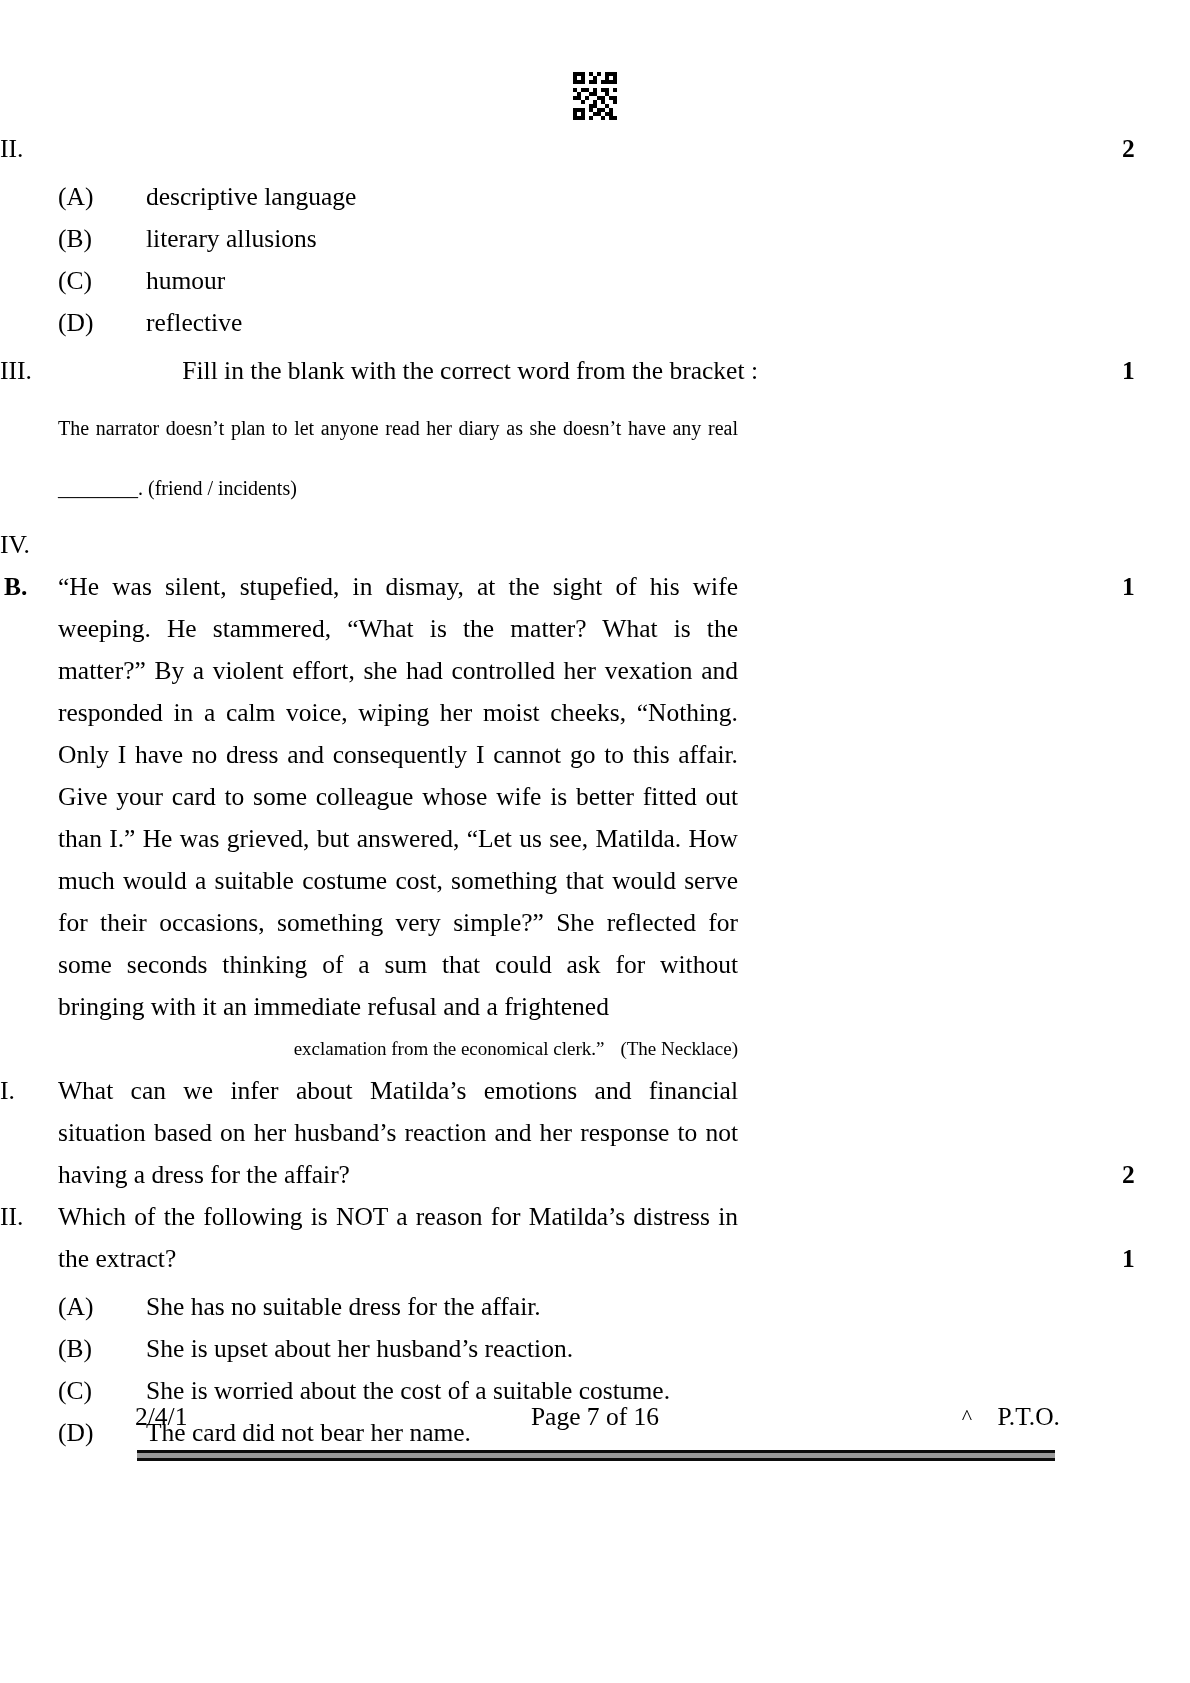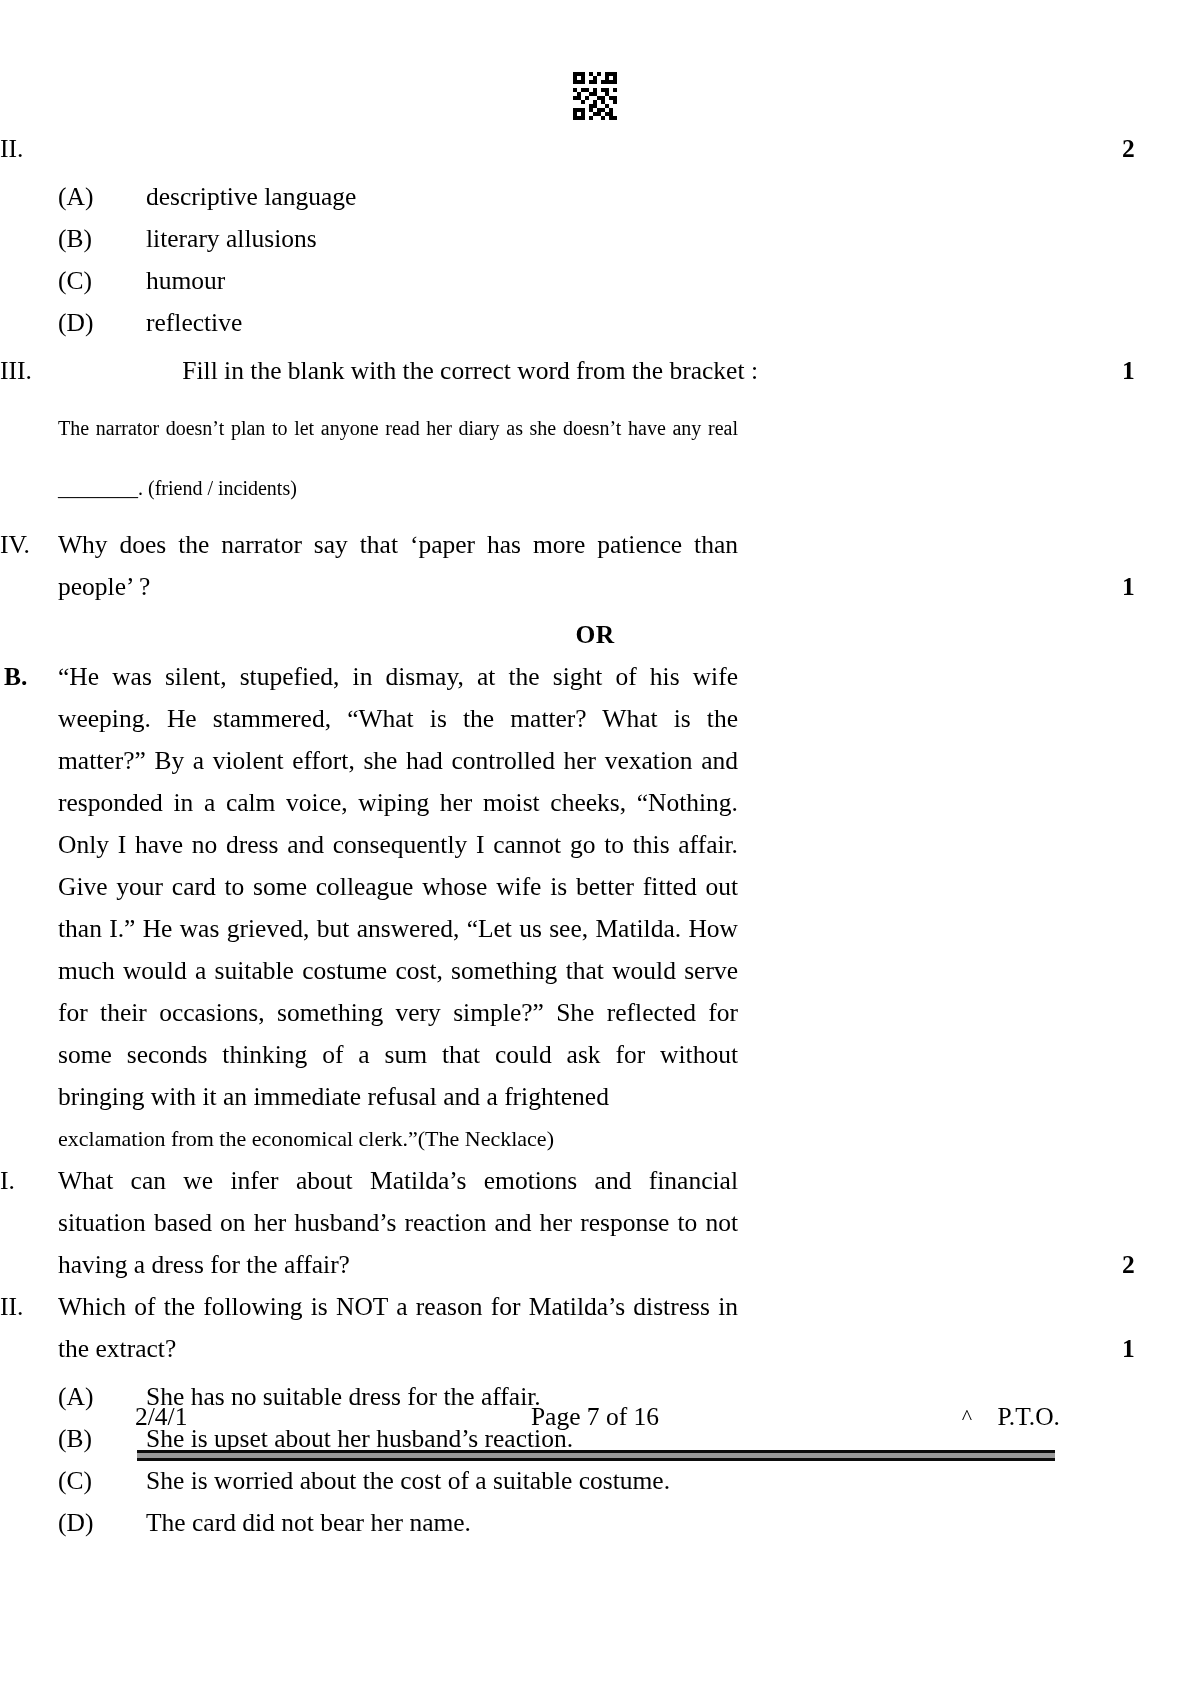--- a/index.html
+++ b/index.html
@@ -124,23 +124,24 @@
     font-weight: bold;
     font-size: 25.5px;
     line-height: 42px;
     letter-spacing: 0.5px;
     margin-top: 6px;
   }
   .spacer-xs { height: 6px; }
 
   .passage-end {
     display: flex;
-    justify-content: flex-start;
-    font-size: 22px;
-    line-height: 42px;
+    justify-content: flex-end;
+    font-size: 19px;
+    line-height: 42px;
+    gap: 16px;
   }
 
   
   .footer {
     position: absolute;
     left: 0;
     bottom: 246px;
     width: 1190px;
     height: 40px;
   }
@@ -281,25 +282,23 @@
 
     <div class="row">
       <div class="marker-roman"></div>
       <div class="body-col justify sub-para">The narrator doesn’t plan to let anyone read her diary as she doesn’t have any real ________. (friend / incidents)</div>
     </div>
 
     <div class="spacer-xs"></div>
 
     <div class="row">
       <div class="marker-roman">IV.</div>
-      <div class="body-col justify">Why does the narrator say that ‘paper has more patience than people’ ?</div>
       <div class="marks" style="top:42px">1</div>
     </div>
 
-    <div class="or-line">OR</div>
 
     <div class="row">
       <div class="marker-alpha">B.</div>
       <div class="body-col justify">“He was silent, stupefied, in dismay, at the sight of his wife weeping. He stammered, “What is the matter? What is the matter?” By a violent effort, she had controlled her vexation and responded in a calm voice, wiping her moist cheeks, “Nothing. Only I have no dress and consequently I cannot go to this affair. Give your card to some colleague whose wife is better fitted out than I.” He was grieved, but answered, “Let us see, Matilda. How much would a suitable costume cost, something that would serve for their occasions, something very simple?” She reflected for some seconds thinking of a sum that could ask for without bringing with it an immediate refusal and a frightened</div>
     </div>
 
     <div class="row">
       <div class="marker-alpha"></div>
       <div class="body-col passage-end">
         <span>exclamation from the economical clerk.”</span>

